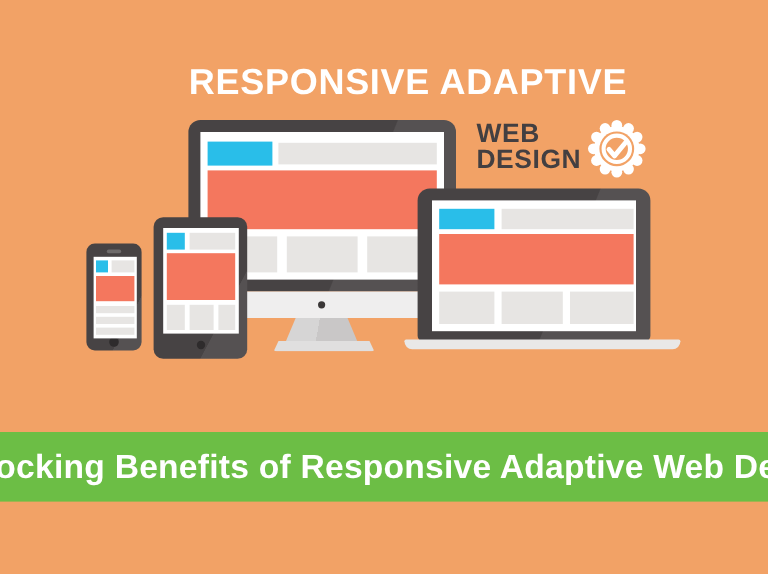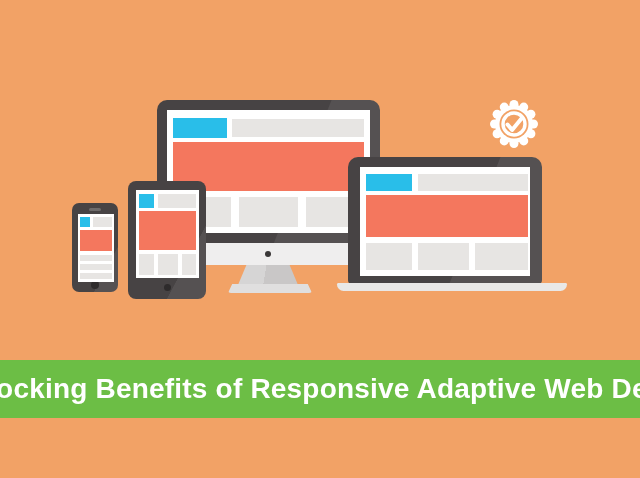--- a/index.html
+++ b/index.html
@@ -56,21 +56,26 @@
       justify-content:center;overflow:hidden;}
   .banner-title{white-space:nowrap;font-size:28px;font-weight:bold;
       color:var(--color-banner-text,#fff);transform:translateX(13px);
       letter-spacing:.2px;}
 </style>
 </head>
 <body>
 
 <div class="stage">
 
+  <div class="main-title">RESPONSIVE ADAPTIVE</div>
 
+  <div class="wd-label">
+    <div>WEB</div>
+    <div>DESIGN</div>
+  </div>
   <svg class="badge" viewBox="0 0 50 50">
     <g fill="#FFFFFF">
       <circle cx="25" cy="25" r="19"></circle>
       <circle cx="44.5" cy="25" r="4.5"></circle>
         <circle cx="41.9" cy="34.75" r="4.5"></circle>
       <circle cx="34.75" cy="41.9" r="4.5"></circle>
         <circle cx="25" cy="44.5" r="4.5"></circle>
       <circle cx="15.25" cy="41.9" r="4.5"></circle>
         <circle cx="8.1" cy="34.75" r="4.5"></circle>
       <circle cx="5.5" cy="25" r="4.5"></circle>

